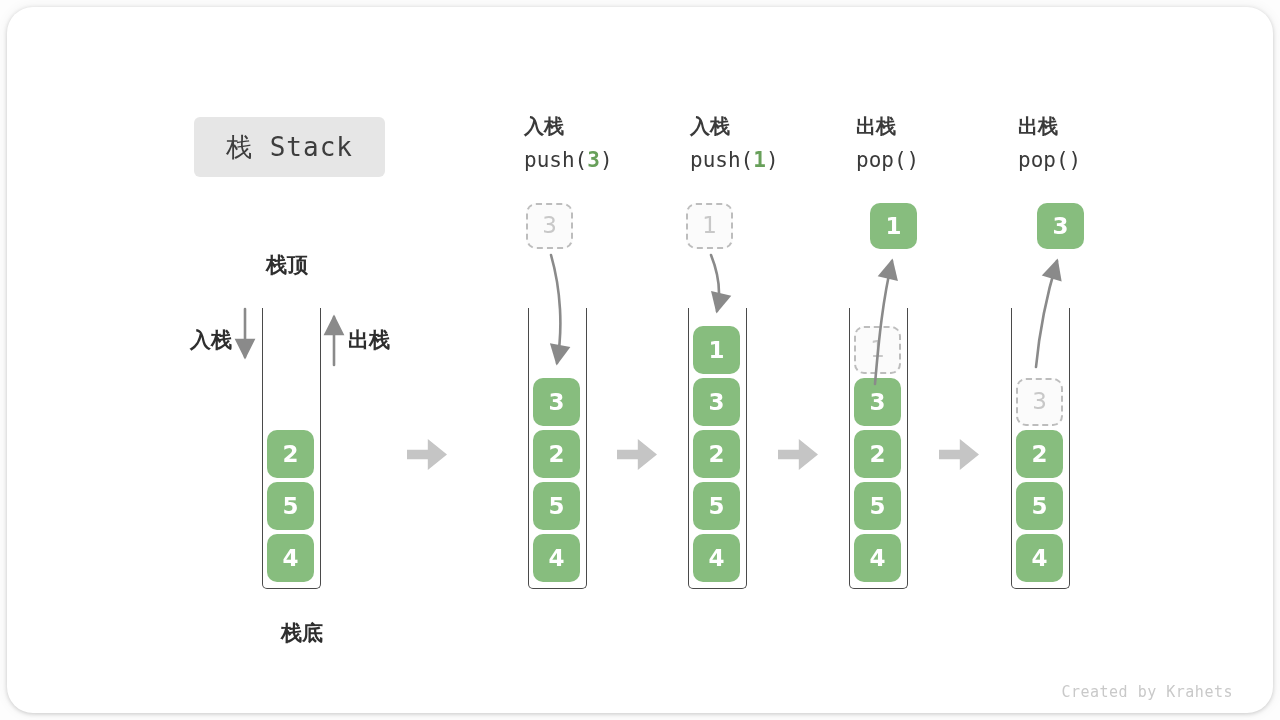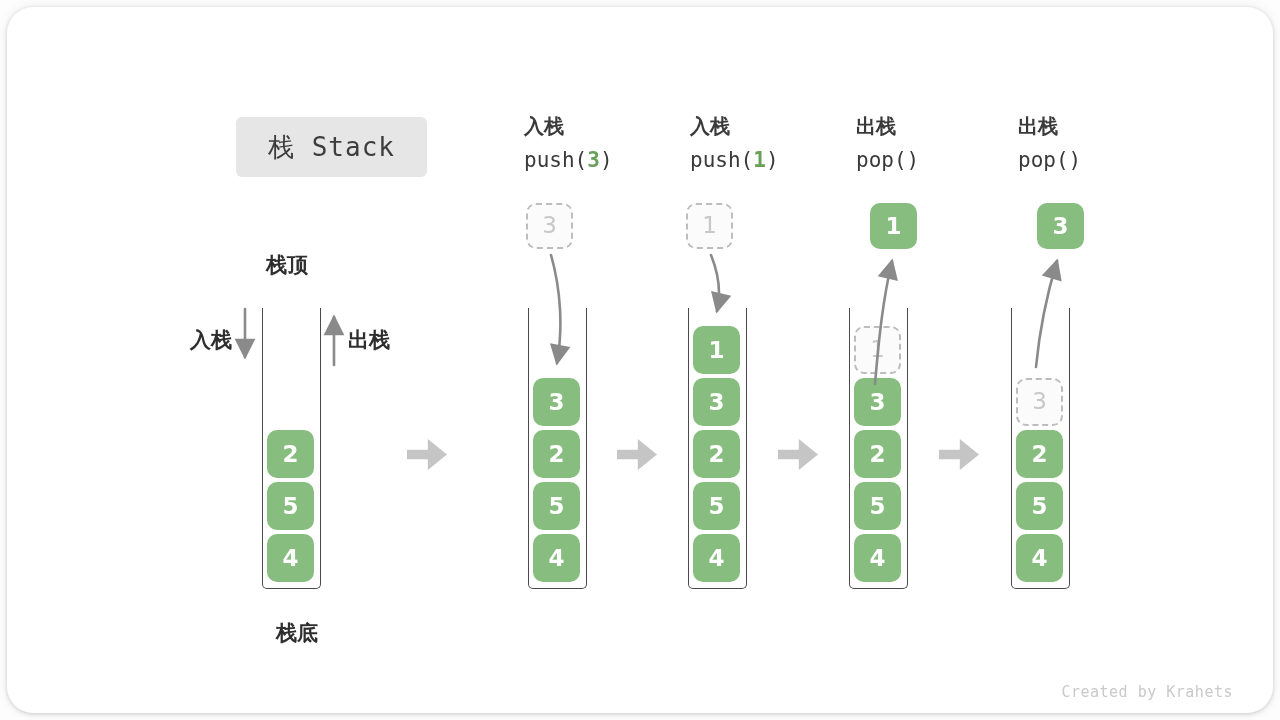--- a/index.html
+++ b/index.html
@@ -10,21 +10,21 @@
     box-shadow:0 1px 4px rgba(0,0,0,0.18), 0 0 14px rgba(0,0,0,0.06);
     overflow:hidden;
   }
   .abs { position:absolute; }
 
   
   #title-box {
     left:187px; top:110px; width:191px; height:60px;
     background:#e6e6e6; border-radius:6px;
     display:flex; align-items:center; justify-content:center;
-    font:500 26px "DejaVu Sans Mono", monospace; color:#3d3d3d; letter-spacing:1px;margin-left:42px;
+    font:500 26px "DejaVu Sans Mono", monospace; color:#3d3d3d; letter-spacing:1px;
   }
 
   
   .cjk-label { font-weight:700; font-size:21px; color:#2e2e2e; white-space:nowrap; }
 
   
   .hdr { white-space:nowrap; }
   .hdr-op { font-weight:600; font-size:20px; color:#3a3a3a; }
   .hdr-code { margin-top:8px; font:400 21px "DejaVu Sans Mono", monospace; color:#3a3a3a; }
   .hdr-code .arg { color:#68a05a; font-weight:700; }
@@ -67,21 +67,21 @@
   }
 </style>
 </head>
 <body>
 
 <div id="card">
 
   <div class="abs" id="title-box">栈 Stack</div>
 
   <div class="abs cjk-label" style="left:259px; top:244px; width:52px; text-align:left;">栈顶</div>
-  <div class="abs cjk-label" style="left:259px; top:612px; width:52px; text-align:right;">栈底</div>
+  <div class="abs cjk-label" style="left:274px; top:612px; width:52px; text-align:left;">栈底</div>
   <div class="abs cjk-label" style="left:170px; top:319px; width:55px; text-align:right;">入栈</div>
   <div class="abs cjk-label" style="left:341px; top:319px; width:55px; text-align:left;">出栈</div>
 
   <div class="abs hdr" style="left:517px; top:106px;">
     <div class="hdr-op">入栈</div>
     <div class="hdr-code"><span>push(</span><span class="arg">3</span><span>)</span></div>
   </div>
   <div class="abs hdr" style="left:683px; top:106px;">
     <div class="hdr-op">入栈</div>
     <div class="hdr-code"><span>push(</span><span class="arg">1</span><span>)</span></div>

